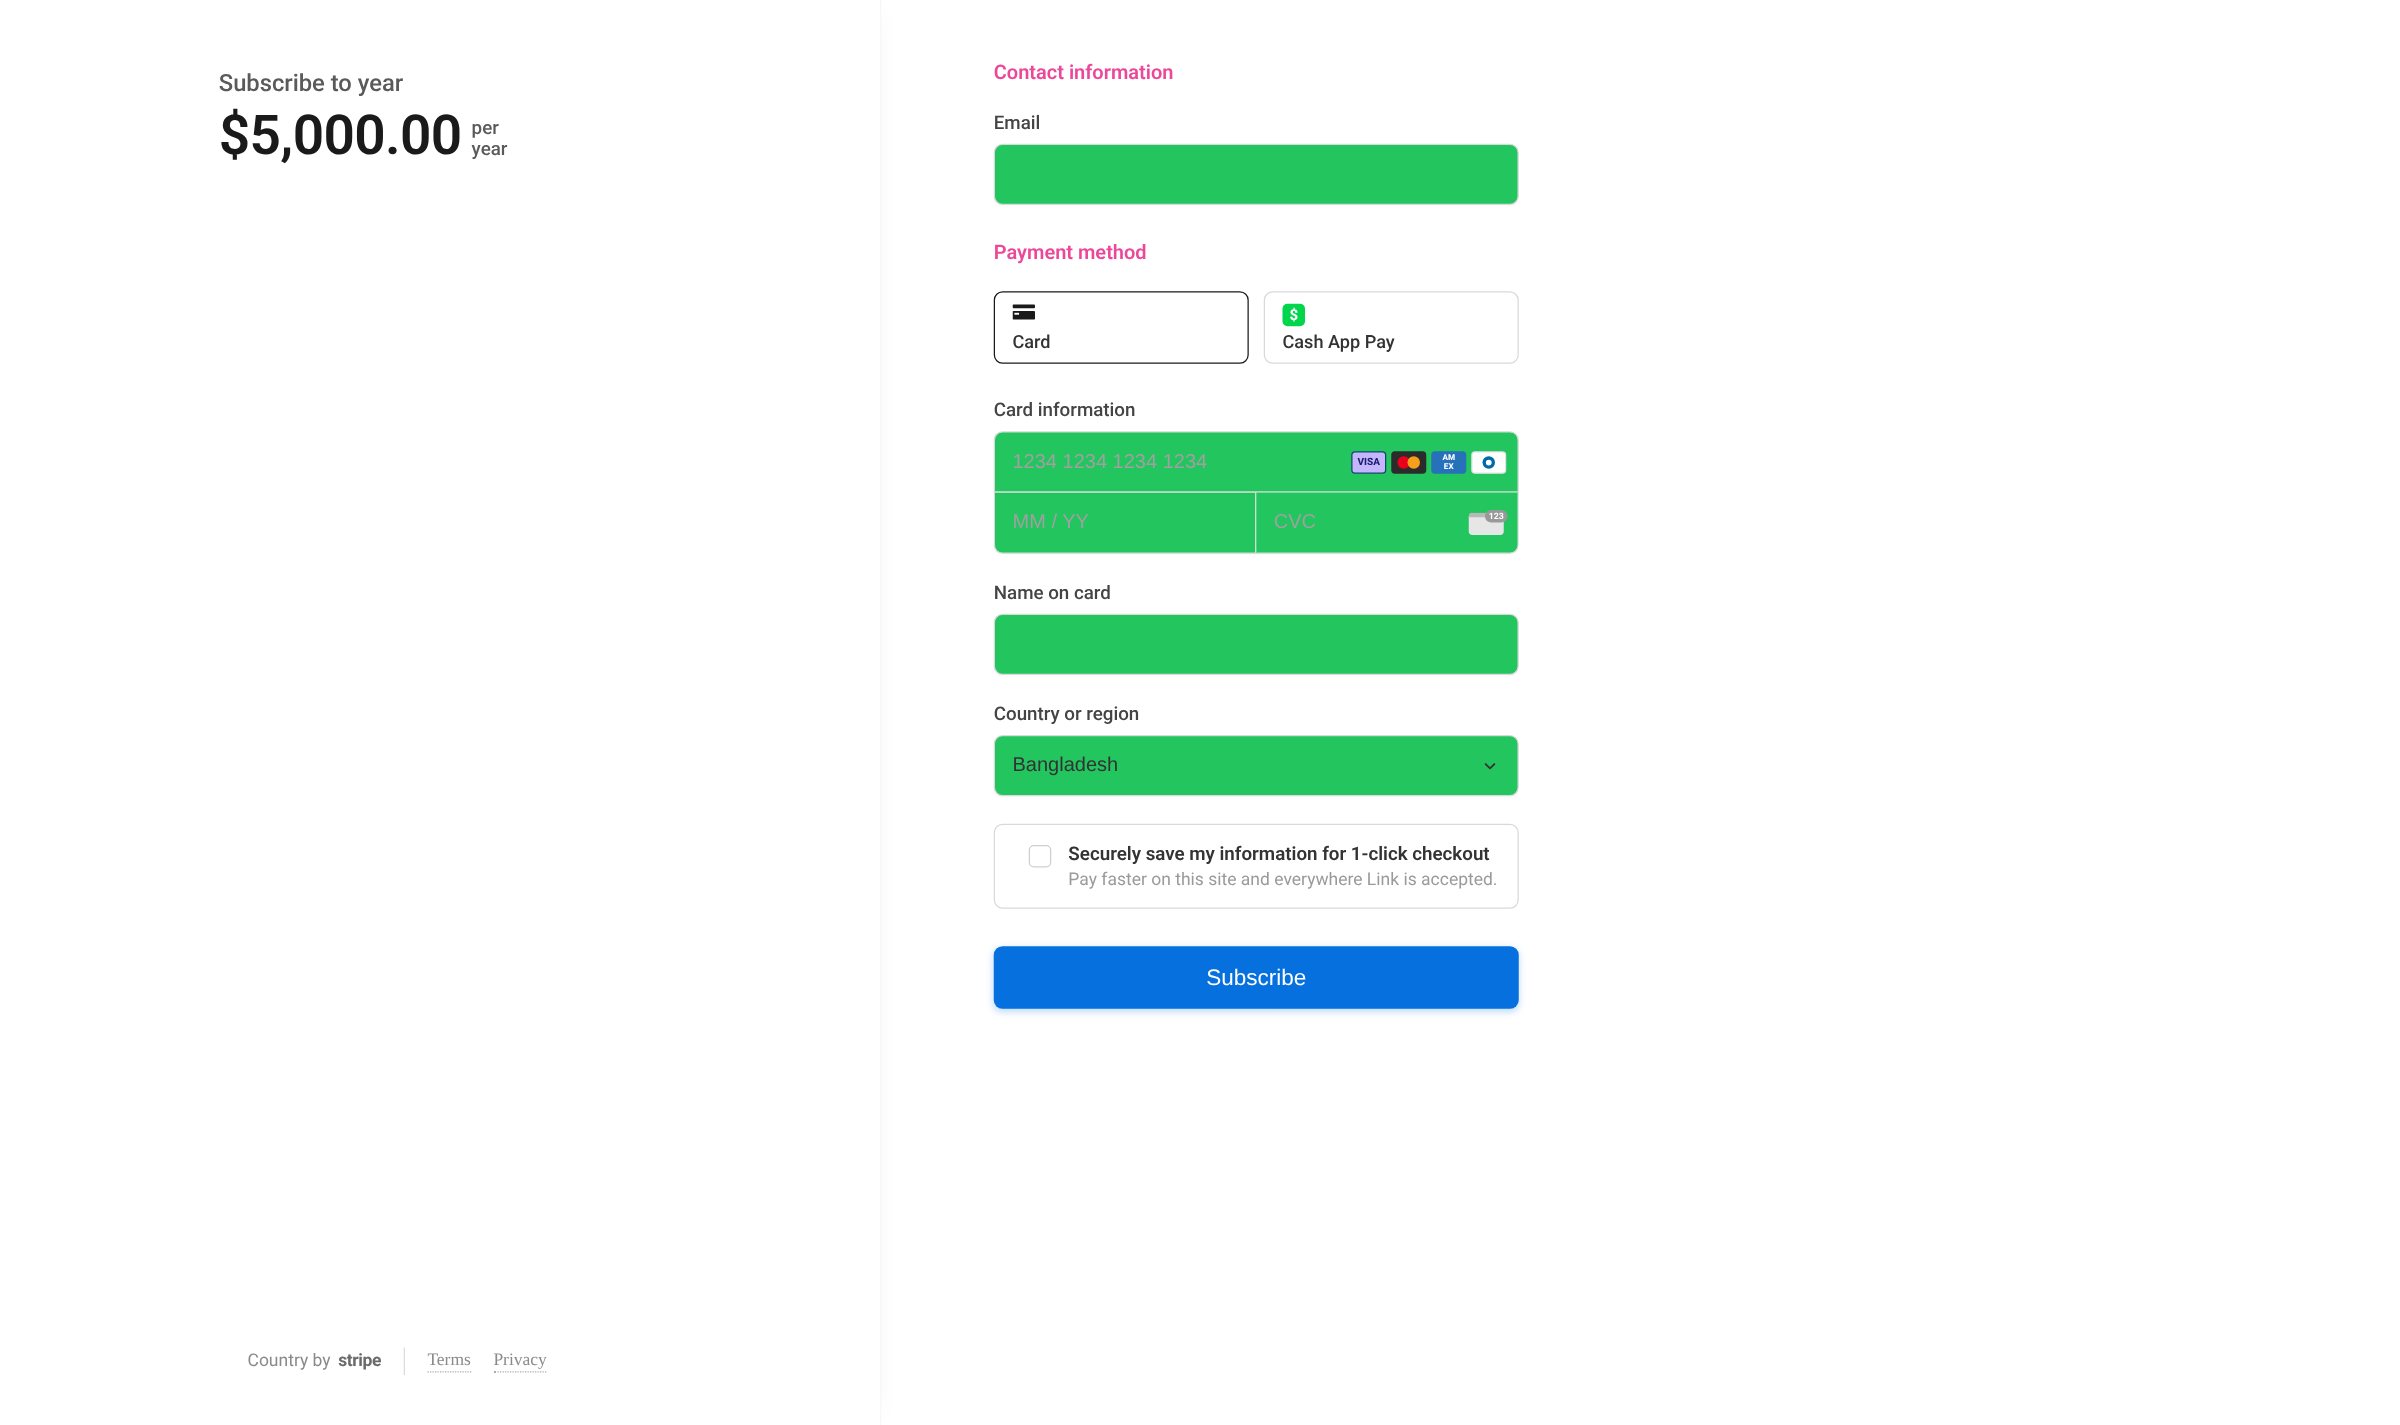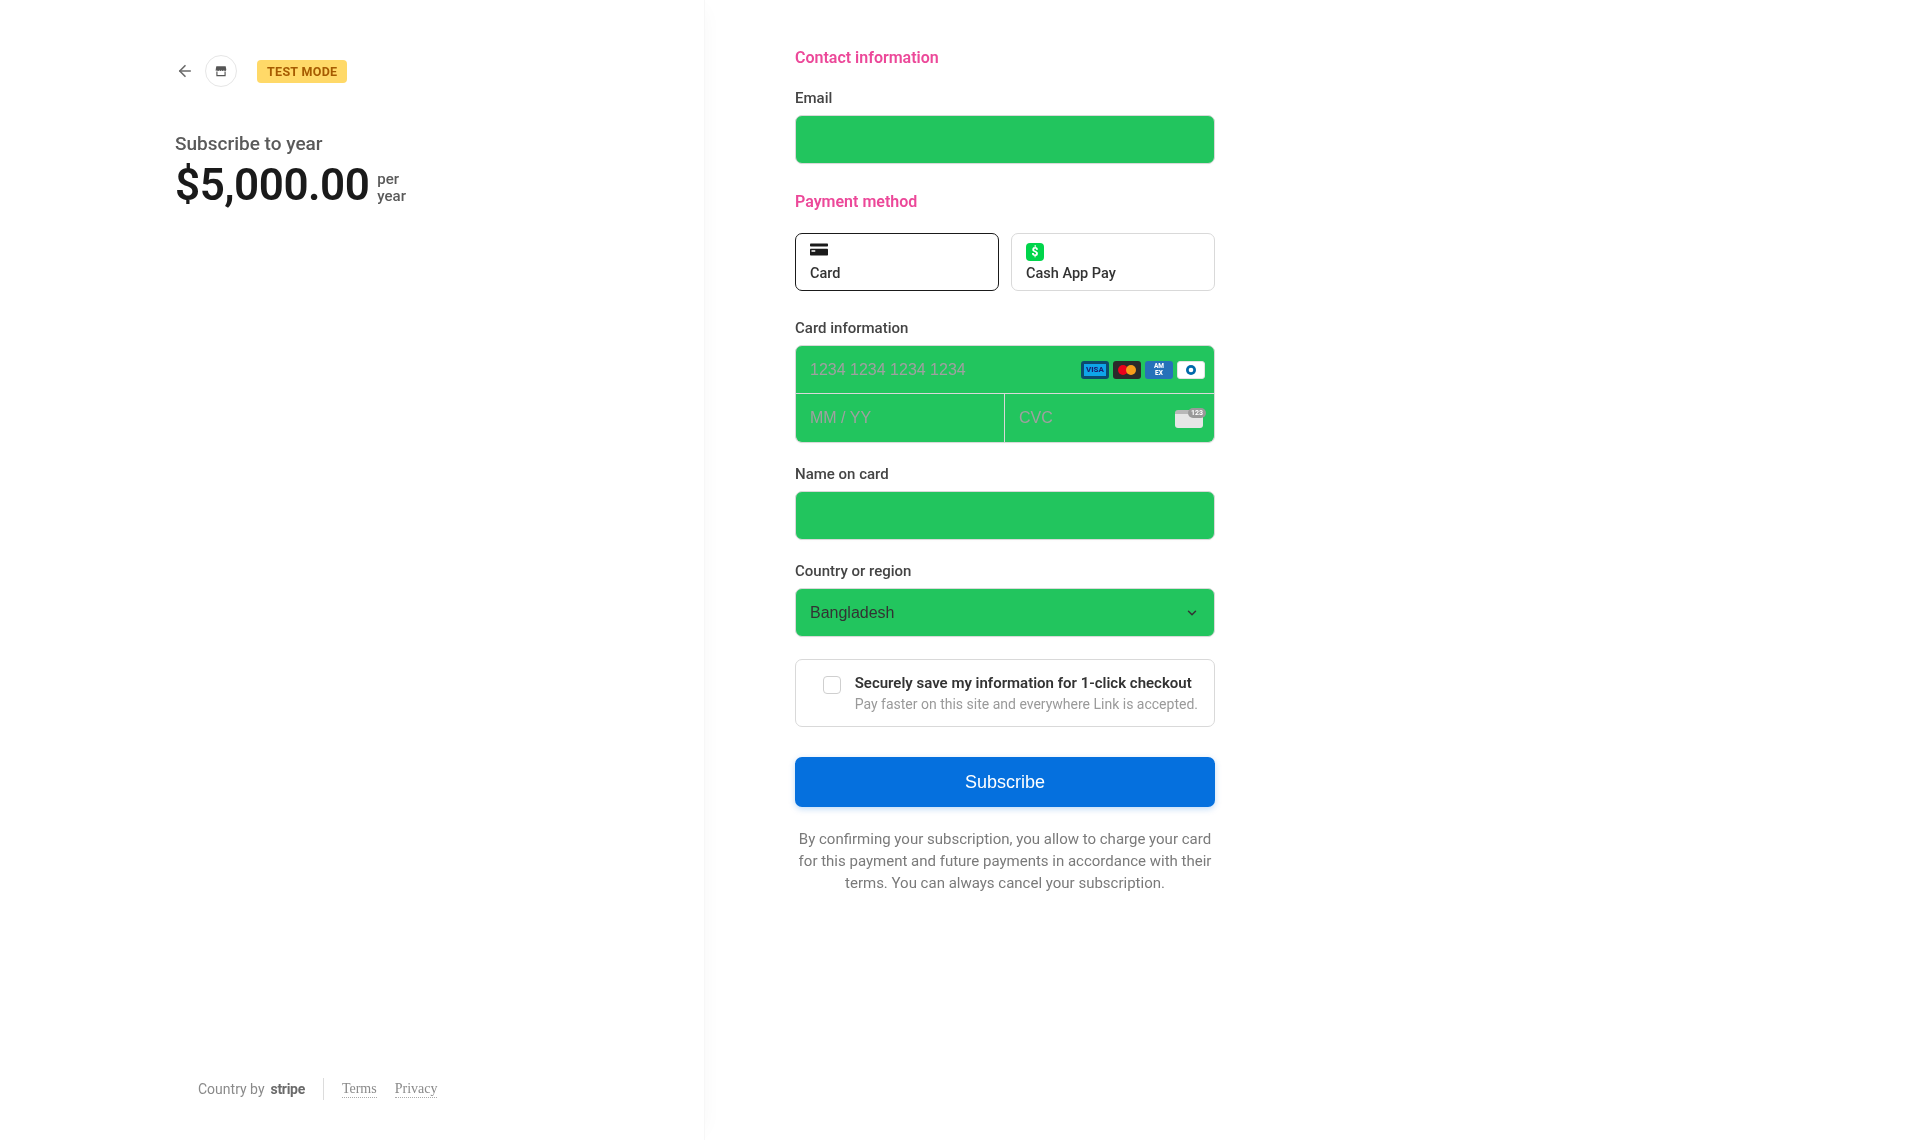--- a/index.html
+++ b/index.html
@@ -139,21 +139,21 @@
   }
   .card-brands {
     position: absolute; right: 10px; top: 50%; transform: translateY(-50%);
     display: flex; gap: 4px;
   }
   .brand {
     width: 28px; height: 18px; border-radius: 3px; display: flex;
     align-items: center; justify-content: center; font-size: 8px;
     font-weight: 800; color: #fff;
   }
-  .brand.visa { background: #0ea5e9; color: #1a1f71; border: 3px solid #0c4a6e; font-size: 8px; }
+  .brand.visa { background: #c4b5fd; color: #1a1f71; border: 1px solid #0c4a6e; font-size: 8px; }
   .brand.mc   { background: #2b2b2b; }
   .brand.amex { background: #2671b9; font-size: 6.5px; line-height: 1; text-align:center;}
   .brand.diners { background: #fff; border:1px solid #e2e2e2; color:#0069aa; }
   .mc-circles { position: relative; width: 18px; height: 12px; }
   .mc-circles span { position: absolute; width: 10px; height: 10px; border-radius: 50%; top:1px;}
   .mc-circles .r { background:#eb001b; left:0;}
   .mc-circles .y { background:#f79e1b; right:0;}
   .exp-cvc-row { display: flex; }
   .exp-cvc-row .input { border-radius: 0; border-top: none; }
   .exp-cvc-row .exp { border-radius: 0 0 0 7px; width: 50%; }
@@ -202,35 +202,20 @@
     text-align: center; color: #7a7a7a;
     font-size: 15px; line-height: 1.45;
   }
 </style>
 </head>
 <body>
 
 <div class="container">
 
   <div class="left-panel">
-    <div class="left-header">
-      <div class="back-btn">
-        <svg width="18" height="18" viewBox="0 0 24 24" fill="none" stroke="currentColor" stroke-width="2.2" stroke-linecap="round" stroke-linejoin="round">
-            <line x1="19" y1="12" x2="5" y2="12"></line>
-            <polyline points="12 19 5 12 12 5"></polyline>
-          </svg>
-      </div>
-      <div class="store-icon-wrap">
-        <svg width="14" height="14" viewBox="0 0 24 24" fill="#555">
-            <path d="M3 9l1-5h16l1 5v1a2 2 0 01-2 2 2 2 0 01-2-2 2 2 0 01-4 0 2 2 0 01-4 0 2 2 0 01-4 0 2 2 0 01-2 2V9z"></path>
-            <path d="M5 13v7h14v-7" fill="none" stroke="#555" stroke-width="2"></path>
-          </svg>
-      </div>
-      <span class="test-mode">TEST MODE</span>
-    </div>
     <div class="subscribe-title">Subscribe to year</div>
     <div class="price-row">
       <div class="price">$5,000.00</div>
       <div class="price-freq">
         <span>per</span>
         <span>year</span>
       </div>
     </div>
     <div class="left-footer">
       <div class="powered">
@@ -319,16 +304,15 @@
       <div class="link-box">
         <div class="chk"></div>
         <div>
           <div class="link-title">Securely save my information for 1-click checkout</div>
           <div class="link-sub">Pay faster on this site and everywhere Link is accepted.</div>
         </div>
       </div>
 
       <button class="subscribe-btn">Subscribe</button>
 
-      <div class="disclaimer">By confirming your subscription, you allow to charge your card for this payment and future payments in accordance with their terms. You can always cancel your subscription.</div>
     </div>
   </div>
 </div>
 
 </body></html>

